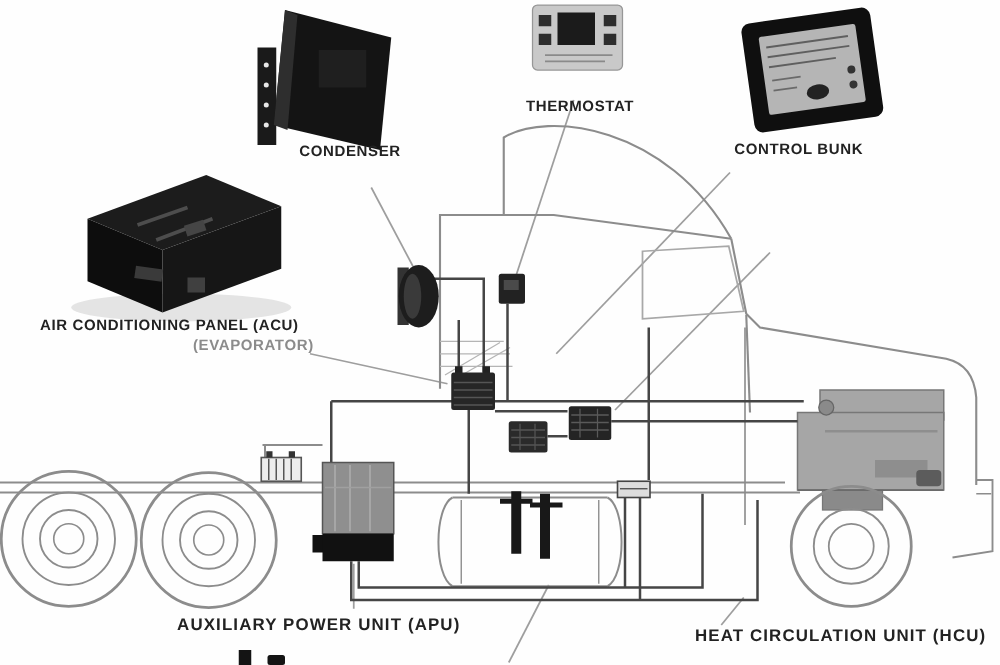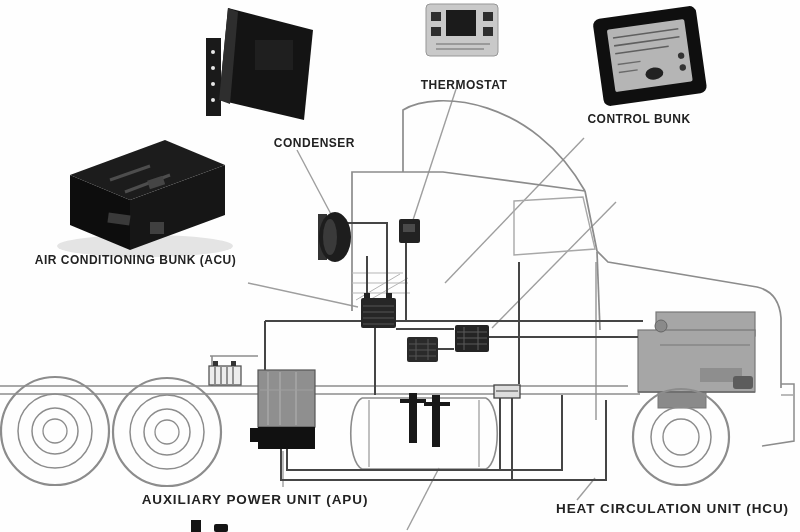--- a/index.html
+++ b/index.html
@@ -208,19 +208,20 @@
     <circle cx="681" cy="72" r="3.2" fill="#333"></circle>
     <path d="M617,60 H640 M617,68 H636" stroke="#6a6a6a" stroke-width="1.4"></path>
   </g>
 
   <g fill="#141414">
     <rect x="191" y="520" width="10" height="12"></rect>
     <rect x="214" y="524" width="14" height="8" rx="2"></rect>
   </g>
 </svg>
 
-  <div class="lbl" style="left:18px;top:254px;width:235px;">AIR CONDITIONING BUNK (ACU)</div>
-  <div class="lbl" style="left:205px;top:137px;width:150px;text-align:right;">CONDENSER</div>
+  <div class="lbl" style="left:18px;top:254px;width:235px;">AIR CONDITIONING PANEL (ACU)</div>
+  <div class="lbl sub" style="left:18px;top:270px;width:233px;text-align:right;">(EVAPORATOR)</div>
+  <div class="lbl" style="left:205px;top:115px;width:150px;">CONDENSER</div>
   <div class="lbl" style="left:403px;top:63px;width:122px;margin-top:16px;">THERMOSTAT</div>
   <div class="lbl" style="left:563px;top:113px;width:152px;">CONTROL BUNK</div>
   <div class="lbl big" style="left:545px;top:502px;width:255px;">HEAT CIRCULATION UNIT (HCU)</div>
   <div class="lbl big" style="left:120px;top:493px;width:270px;">AUXILIARY POWER UNIT (APU)</div>
 </div>
 
 </body></html>

